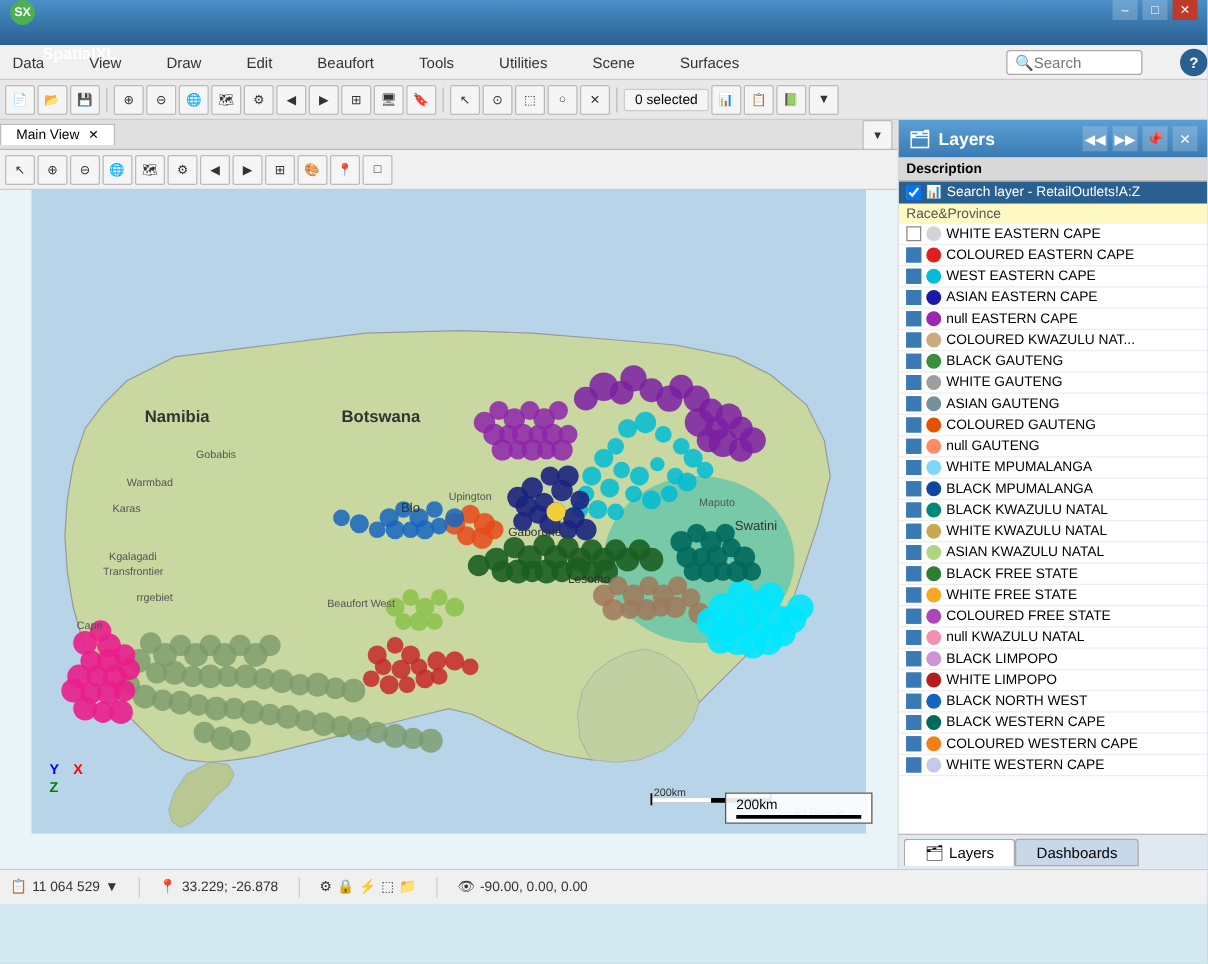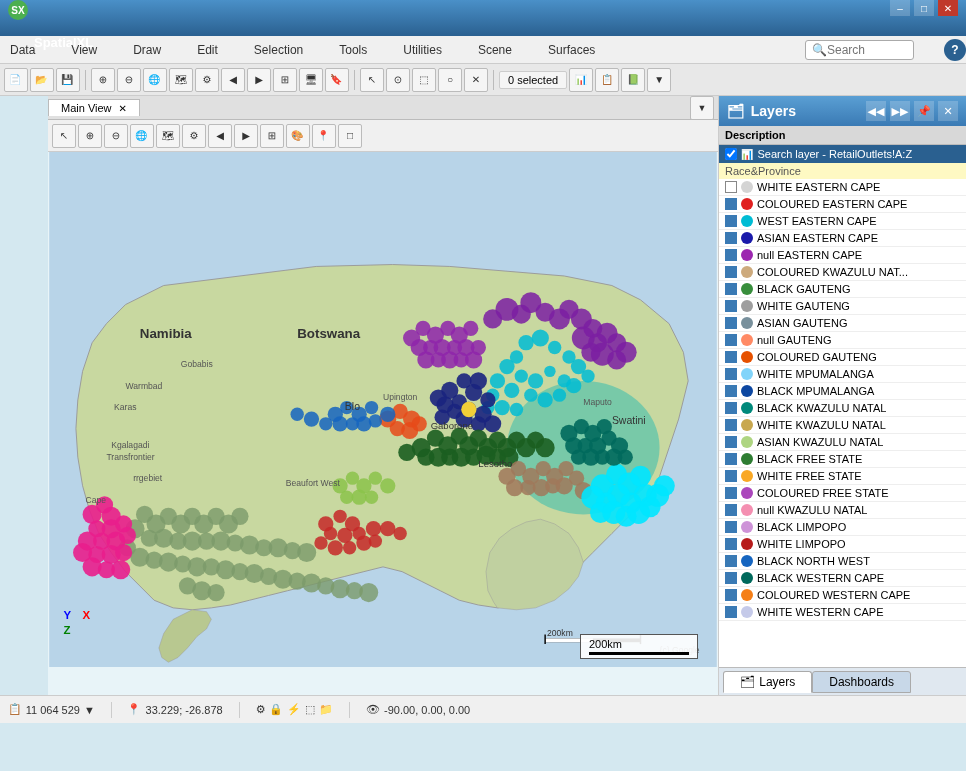--- a/index.html
+++ b/index.html
@@ -105,21 +105,20 @@
       display: flex;
       height: calc(771px - 28px - 28px - 32px - 28px - 28px);
     }
 
     
     #map-container {
       flex: 1;
       position: relative;
       background: #e8f4f8;
       overflow: hidden;
-      margin-left: 48px;
     }
     #map-tab {
       background: #e0e0e0;
       height: 24px;
       display: flex;
       align-items: center;
       border-bottom: 1px solid #bbb;
     }
     .tab {
       padding: 2px 12px;
@@ -292,21 +291,21 @@
     <button class="win-btn">□</button>
     <button class="win-btn close">✕</button>
   </div>
 </div>
 
 <div id="menubar">
   <div class="menu-item">Data</div>
   <div class="menu-item">View</div>
   <div class="menu-item">Draw</div>
   <div class="menu-item">Edit</div>
-  <div class="menu-item">Selection</div>
+  <div class="menu-item">Beaufort</div>
   <div class="menu-item">Tools</div>
   <div class="menu-item">Utilities</div>
   <div class="menu-item">Scene</div>
   <div class="menu-item">Surfaces</div>
   <div class="search-area">
     <span>🔍</span>
     <input type="text" placeholder="Search" style="">
   </div>
   <div class="help-btn">?</div>
 </div>
@@ -740,27 +739,27 @@
           <div class="layer-color-dot" style="background: rgb(158, 158, 158);"></div>
           <span class="layer-name">WHITE GAUTENG</span>
         </div>
         <div class="layer-item">
           <div class="layer-checkbox-small checked"></div>
           <div class="layer-color-dot" style="background: rgb(120, 144, 156);"></div>
           <span class="layer-name">ASIAN GAUTENG</span>
         </div>
         <div class="layer-item">
           <div class="layer-checkbox-small checked"></div>
+          <div class="layer-color-dot" style="background: rgb(230, 81, 0);"></div>
+          <span class="layer-name">COLOURED GAUTENG</span>
+        </div>
+        <div class="layer-item">
+          <div class="layer-checkbox-small checked"></div>
           <div class="layer-color-dot" style="background: rgb(255, 138, 101);"></div>
           <span class="layer-name">null GAUTENG</span>
-        </div>
-        <div class="layer-item">
-          <div class="layer-checkbox-small checked"></div>
-          <div class="layer-color-dot" style="background: rgb(230, 81, 0);"></div>
-          <span class="layer-name">COLOURED GAUTENG</span>
         </div>
         <div class="layer-item">
           <div class="layer-checkbox-small checked"></div>
           <div class="layer-color-dot" style="background: rgb(129, 212, 250);"></div>
           <span class="layer-name">WHITE MPUMALANGA</span>
         </div>
         <div class="layer-item">
           <div class="layer-checkbox-small checked"></div>
           <div class="layer-color-dot" style="background: rgb(13, 71, 161);"></div>
           <span class="layer-name">BLACK MPUMALANGA</span>

